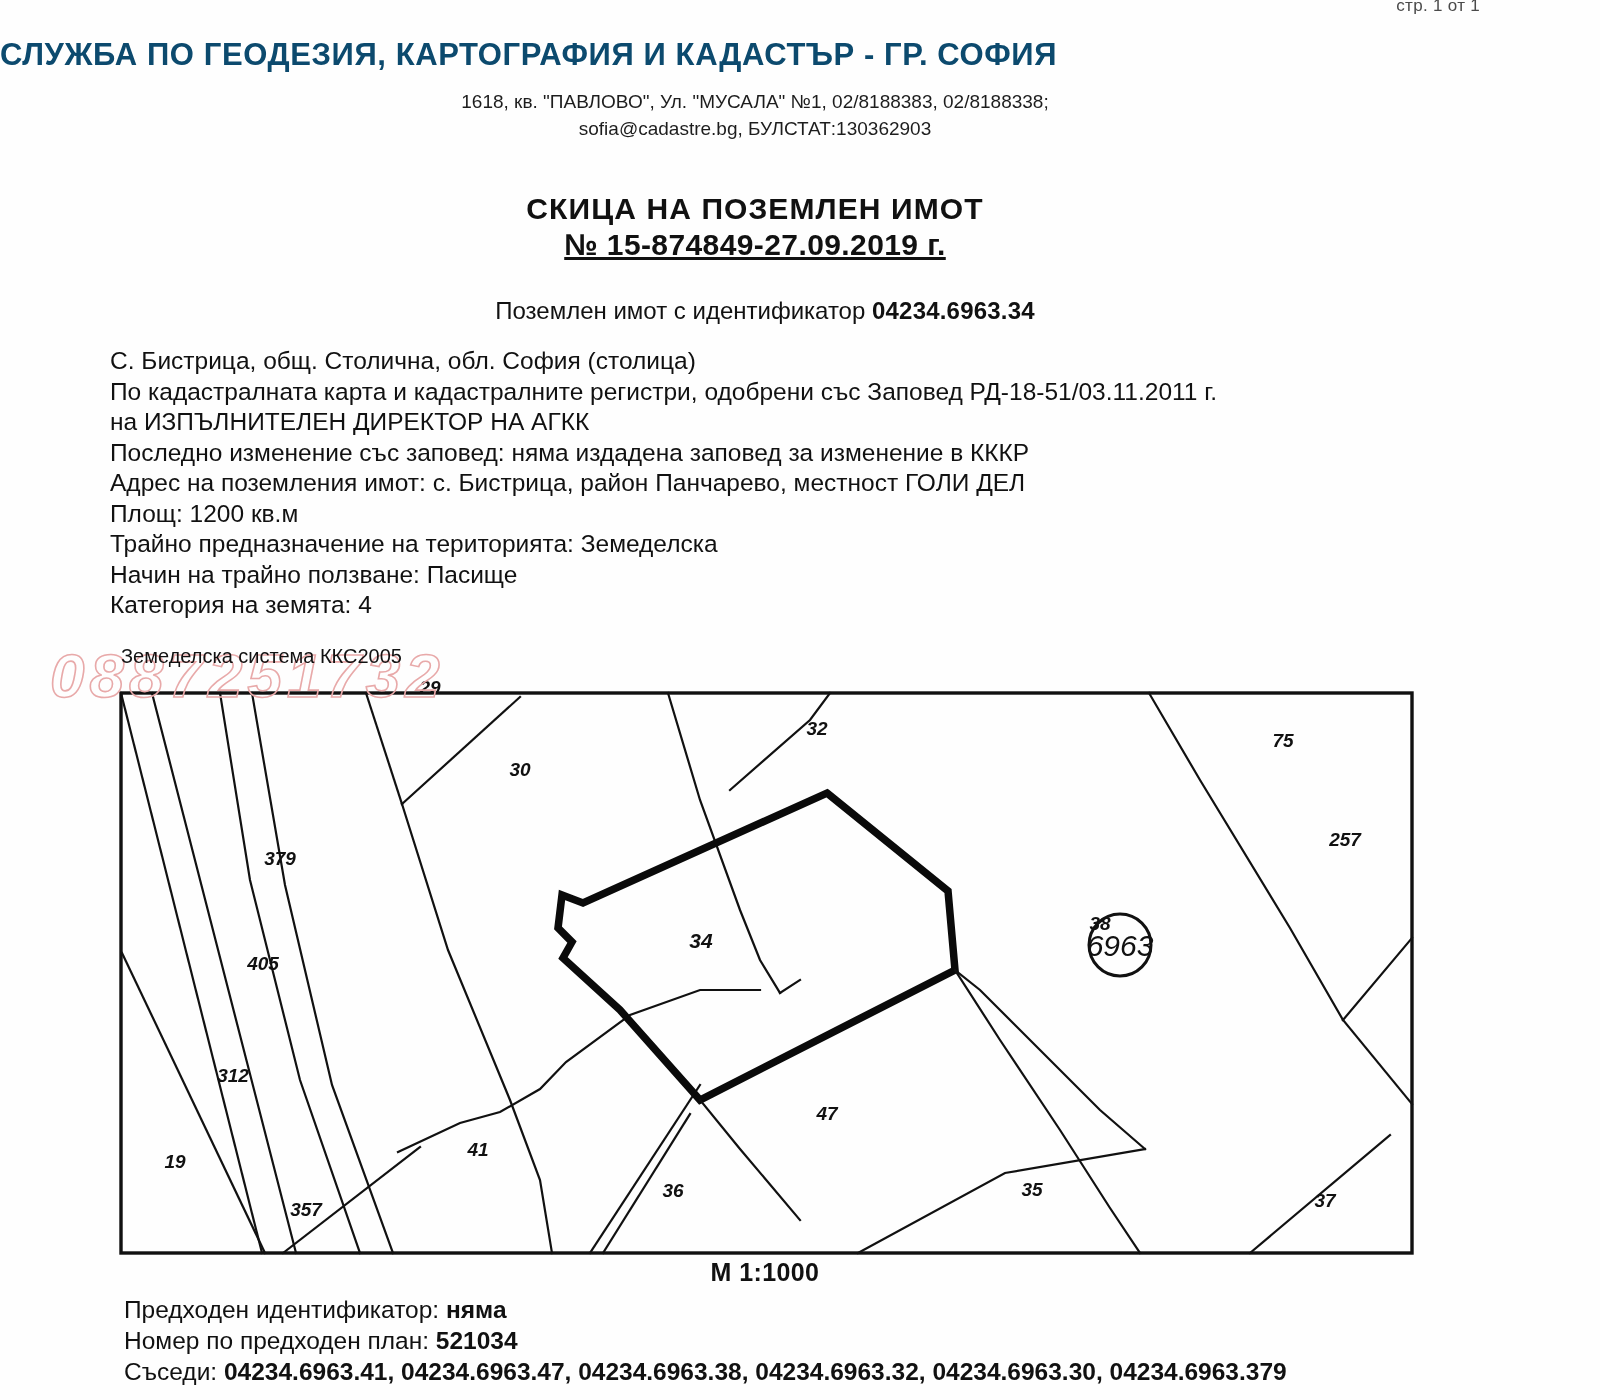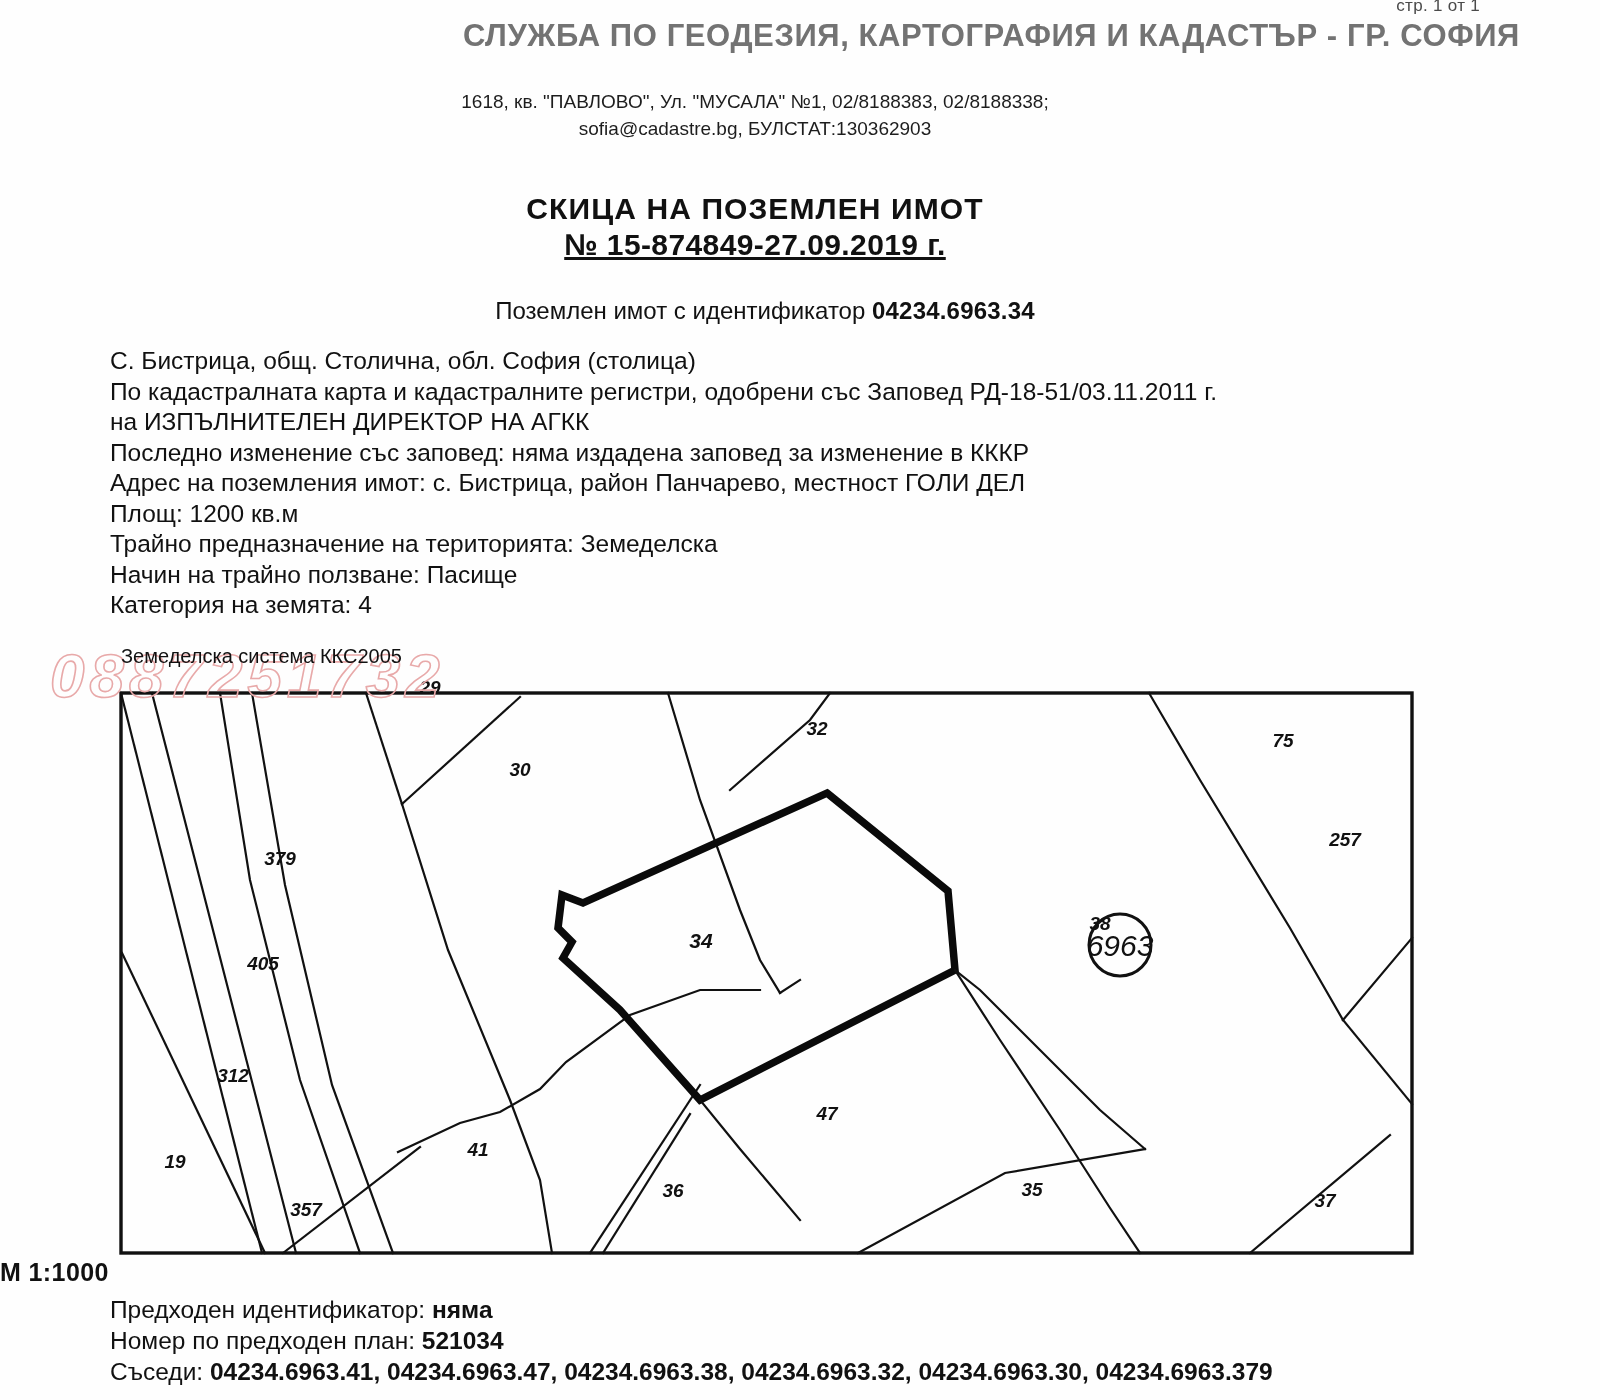--- a/index.html
+++ b/index.html
@@ -29,28 +29,28 @@
     left: 0;
     width: 1480px;
     text-align: right;
     font-size: 17px;
     color: #4a4a4a;
     letter-spacing: .3px;
   }
 
   .office-title {
     position: absolute;
-    top: 18px;
+    top: 37px;
     left: 0;
     width: 1520px;
-    text-align: right;
+    text-align: left;
     font-size: 31px;
     font-weight: bold;
     letter-spacing: .6px;
-    color: #737373;
+    color: #0c4a6e;
   }
 
   .office-contact {
     position: absolute;
     top: 88px;
     left: 0;
     width: 1510px;
     text-align: center;
     font-size: 19px;
     line-height: 27px;
@@ -136,37 +136,37 @@
     height: 610px;
     z-index: 2;
   }
   .map-svg { display: block; }
 
   .scale-label {
     position: absolute;
     top: 1258px;
     left: 0;
     width: 1530px;
-    text-align: left;
+    text-align: center;
     font-size: 25px;
     font-weight: bold;
     letter-spacing: .4px;
   }
 
   
   .footer {
     position: absolute;
     top: 1294px;
     left: 110px;
     width: 1420px;
     font-size: 24.5px;
     line-height: 31px;
   }
   .footer b { font-weight: bold; }
-  .footer .row { white-space: nowrap; }
+  .footer .row { white-space: nowrap; margin-left: 14px; }
 </style>
 </head>
 <body>
 
 <div class="page">
 
   <div class="page-num">стр. 1 от 1</div>
   <div class="office-title">СЛУЖБА ПО ГЕОДЕЗИЯ, КАРТОГРАФИЯ И КАДАСТЪР - ГР. СОФИЯ</div>
   <div class="office-contact">
     <div>1618, кв. "ПАВЛОВО", Ул. "МУСАЛА" №1, 02/8188383, 02/8188338;</div>

